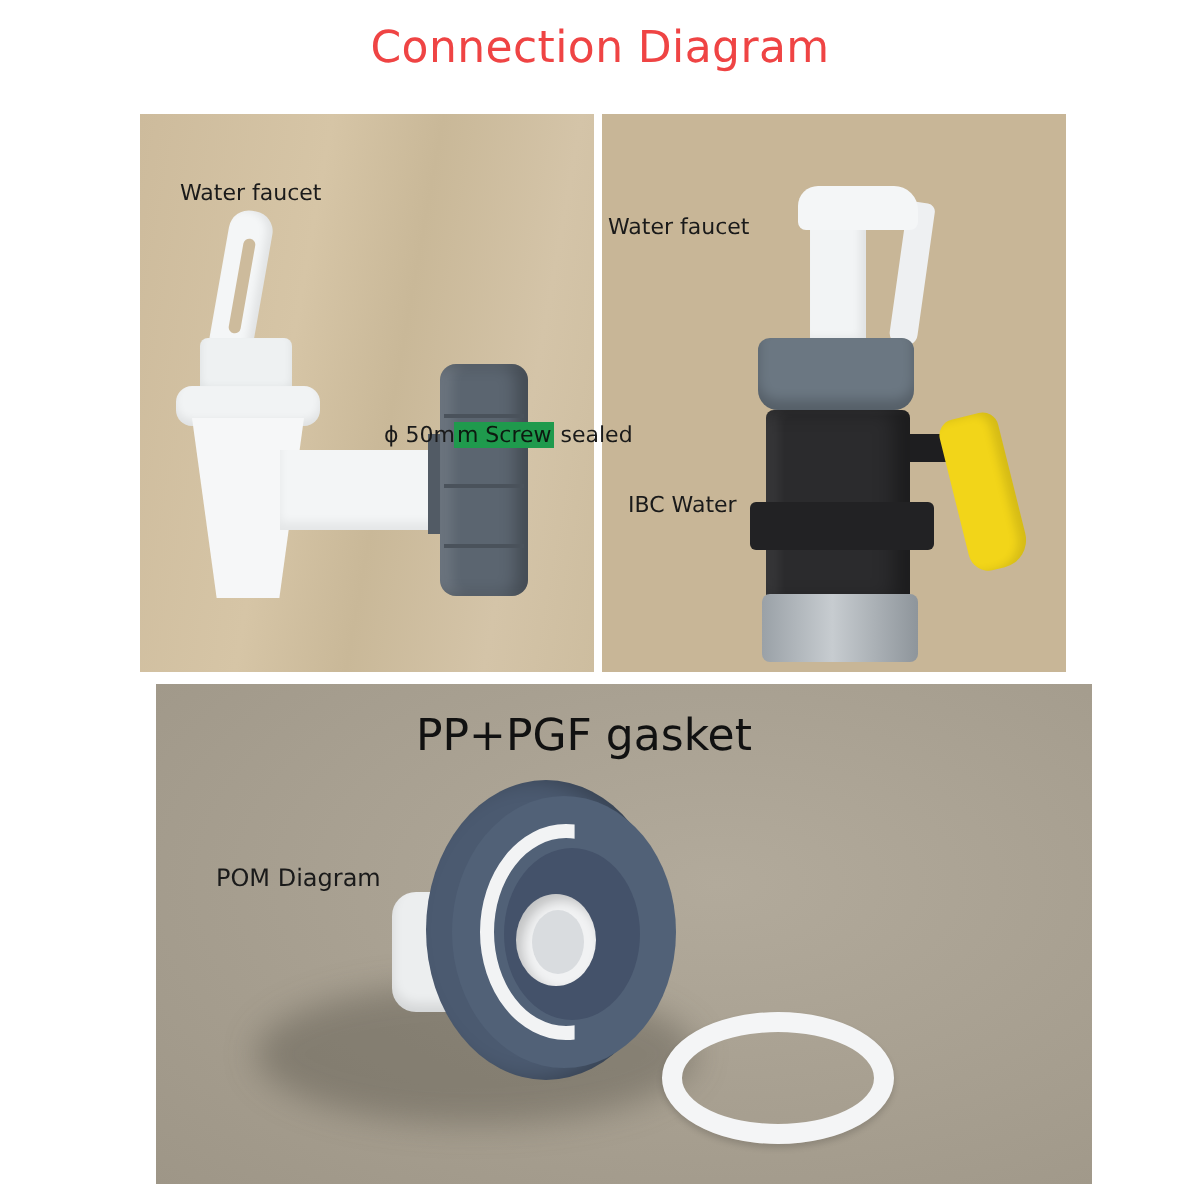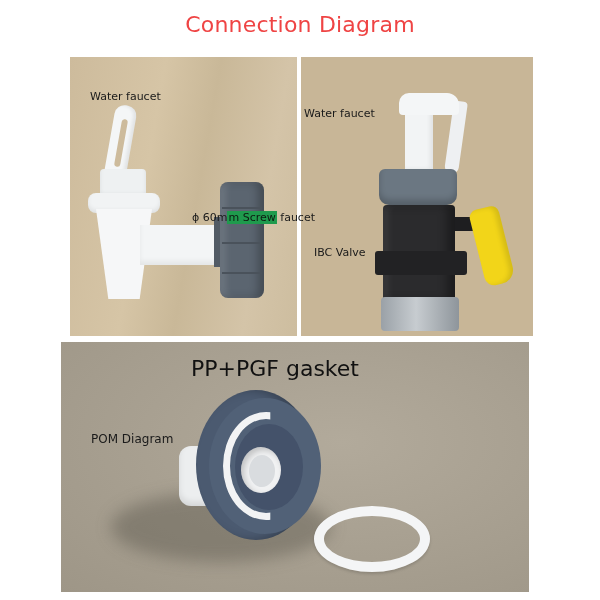--- a/index.html
+++ b/index.html
@@ -8,21 +8,21 @@
 
     .title {
       position: absolute; left: 0; top: 12px; width: 600px; text-align: center;
       font-size: 22px; font-weight: 500; color: #ef4444; letter-spacing: 0.2px;
     }
 
     .panel { position: absolute; overflow: hidden; }
     #panel-tl { left: 70px; top: 57px; width: 227px; height: 279px;
       background: linear-gradient(100deg, #cdbb9c 0%, #d6c5a6 35%, #c9b898 55%, #d4c4a8 80%, #cdbd9f 100%); }
     #panel-tr { left: 301px; top: 57px; width: 232px; height: 279px; background: #c8b697; }
-    #panel-bot { left: 61px; top: 342px; width: 468px; height: 250px;
+    #panel-bot { left: 78px; top: 342px; width: 468px; height: 250px;
       background: radial-gradient(ellipse at 60% 40%, #b2aa9b 0%, #a69e8f 60%, #9e9687 100%); }
 
     .label { position: absolute; font-size: 11px; font-weight: normal; color: #1a1a1a; white-space: nowrap; }
     .big-label { position: absolute; font-size: 22px; font-weight: 500; color: #111; white-space: nowrap; }
     .hl { background: #1f9a4d; color: #0d1a10; padding: 0 1px; }
 
     
     .wf-handle { position: absolute; left: 40px; top: 48px; width: 22px; height: 70px; background: #f4f6f7;
       border-radius: 10px 10px 4px 4px; transform: rotate(10deg); box-shadow: inset -3px 0 4px rgba(0,0,0,0.08); }
     .wf-handle-gap { position: absolute; left: 48px; top: 62px; width: 6px; height: 48px; background: #cdbb9c; border-radius: 3px; transform: rotate(10deg); }
@@ -81,36 +81,36 @@
   <div class="wf-cap-neck"></div>
   <div class="wf-cap"></div>
   <div class="wf-cap-rib" style="top:150px"></div>
   <div class="wf-cap-rib" style="top:185px"></div>
   <div class="wf-cap-rib" style="top:215px"></div>
 
   <div class="label" style="left:20px; top:33px;">Water faucet</div>
 </div>
 
 <div class="label" style="left:192px; top:211px; z-index:5;">
-  <span>ϕ 60m</span><span class="hl">m Screw</span><span> faucet</span>
+  <span>ϕ 50m</span><span class="hl">m Screw</span><span> sealed</span>
 </div>
 
 <div class="panel" id="panel-tr">
   <div class="iv-faucet-lever"></div>
   <div class="iv-faucet-stem"></div>
   <div class="iv-faucet-top"></div>
   <div class="iv-grey-cap"></div>
   <div class="iv-stem"></div>
   <div class="iv-yellow"></div>
   <div class="iv-body"></div>
   <div class="iv-flange"></div>
   <div class="iv-metal"></div>
 
   <div class="label" style="left:3px; top:50px;">Water faucet</div>
-  <div class="label" style="left:13px; top:189px;">IBC Valve</div>
+  <div class="label" style="left:13px; top:189px;">IBC Water</div>
 </div>
 
 <div class="panel" id="panel-bot">
   <div class="big-label" style="left:130px; top:14px;">PP+PGF gasket</div>
 
   <div class="g-shadow"></div>
   <div class="g-thread"></div>
   <div class="g-cap"></div>
   <div class="g-cap-face"></div>
   <div class="g-cap-ring"></div>

